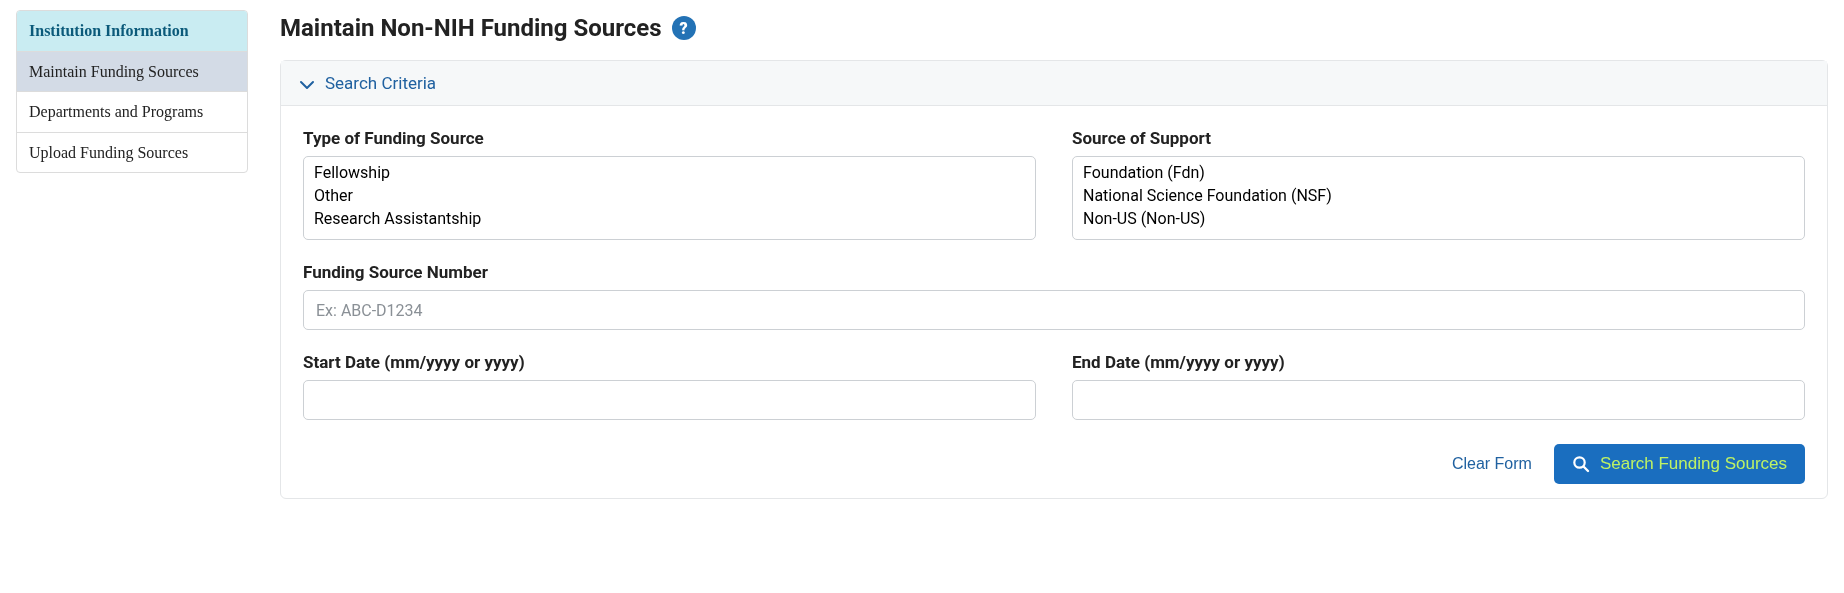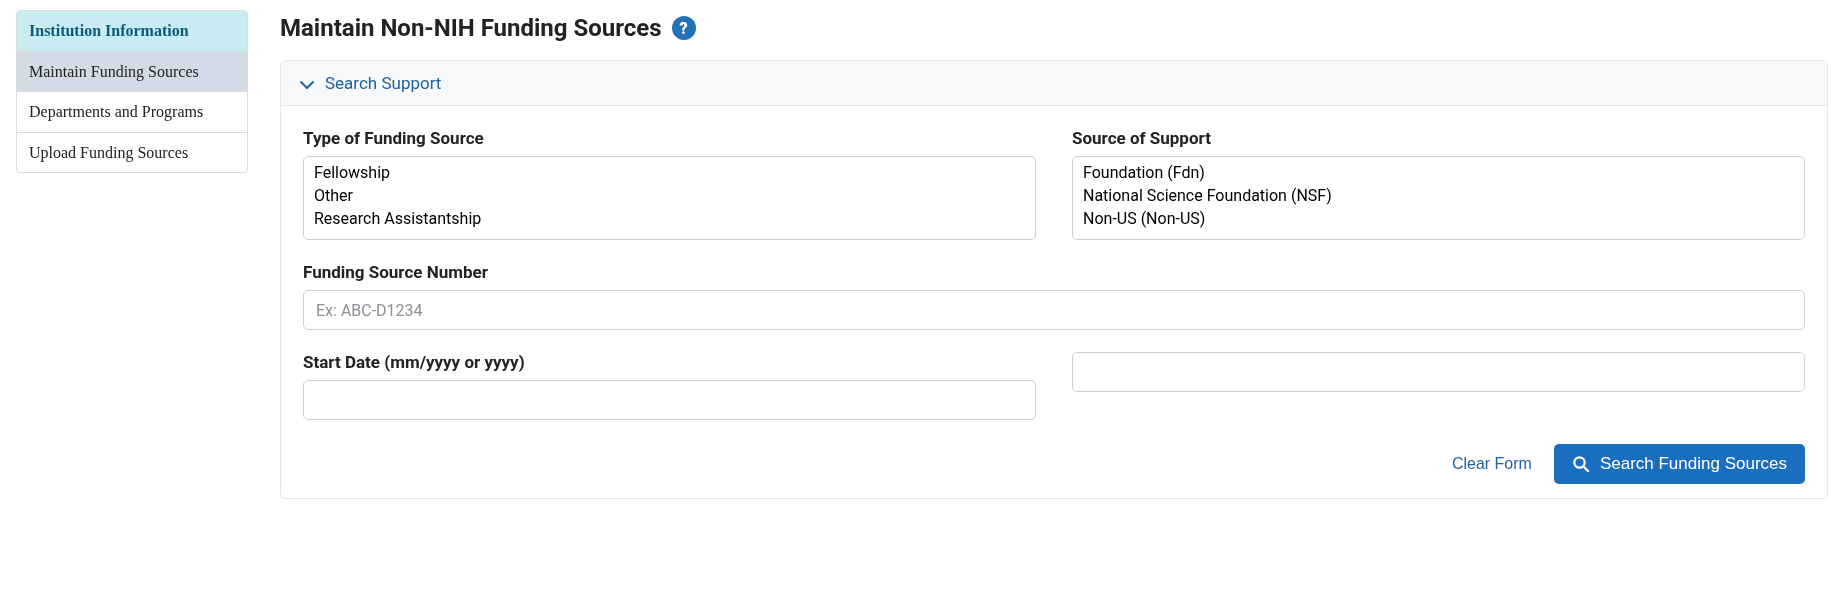--- a/index.html
+++ b/index.html
@@ -22,21 +22,21 @@
     .panel-body { padding: 22px 22px 18px 22px; }
     .row { display: flex; gap: 36px; margin-bottom: 22px; }
     .col { flex: 1; min-width: 0; }
     .label { font-weight: 700; font-size: 17px; margin-bottom: 8px; display: block; }
     .multi { width: 100%; height: 84px; border: 1px solid #ccd0d4; border-radius: 5px; font-size: 16px; padding: 4px 6px; font-family: inherit; overflow-y: scroll; }
     .multi option { padding: 2px 4px; }
     .text-input { width: 100%; height: 40px; border: 1px solid #ccd0d4; border-radius: 5px; padding: 6px 12px; font-size: 16px; font-family: inherit; color: #14532d; }
     .text-input::placeholder { color: #8a9096; }
     .actions { display: flex; justify-content: flex-end; align-items: center; gap: 22px; padding: 0 22px 14px 22px; }
     .link-btn { background: none; border: 0; color: #2061a0; font-size: 16px; cursor: pointer; }
-    .primary-btn { background: #1a6ebf; color: #ffffff; border: 0; border-radius: 5px; padding: 10px 18px; font-size: 17px; display: inline-flex; align-items: center; gap: 10px; cursor: pointer; }
+    .primary-btn { background: #1a6ebf; color: #bef264; border: 0; border-radius: 5px; padding: 10px 18px; font-size: 17px; display: inline-flex; align-items: center; gap: 10px; cursor: pointer; }
     .primary-btn .ico { display: inline-flex; }
   </style>
 </head>
 <body>
 
 <div class="layout">
   <aside class="sidebar">
     <div class="side-list">
       <div class="side-item header">Institution Information</div>
       <div class="side-item active">Maintain Funding Sources</div>
@@ -51,21 +51,21 @@
       <span class="help-icon">?</span>
     </div>
 
     <section class="panel">
       <div class="panel-header">
         <span class="chevron">
           <svg width="16" height="16" viewBox="0 0 16 16" fill="none">
               <path d="M2 5 L8 11 L14 5" stroke="#2061a0" stroke-width="2" fill="none" stroke-linecap="round" stroke-linejoin="round"></path>
             </svg>
         </span>
-        <span>Search Support</span>
+        <span>Search Criteria</span>
       </div>
 
       <div class="panel-body">
 
         <div class="row">
           <div class="col">
             <label class="label">Type of Funding Source</label>
             <select multiple="" class="multi">
               <option>Fellowship</option>
               <option>Other</option>
@@ -88,20 +88,21 @@
             <input type="text" class="text-input" placeholder="Ex: ABC-D1234" style="">
           </div>
         </div>
 
         <div class="row" style="margin-bottom:6px;">
           <div class="col">
             <label class="label">Start Date (mm/yyyy or yyyy)</label>
             <input type="text" class="text-input" style="">
           </div>
           <div class="col">
+            <label class="label">End Date (mm/yyyy or yyyy)</label>
             <input type="text" class="text-input" style="">
           </div>
         </div>
 
       </div>
 
       <div class="actions">
         <button class="link-btn">Clear Form</button>
         <button class="primary-btn">
           <span class="ico">

